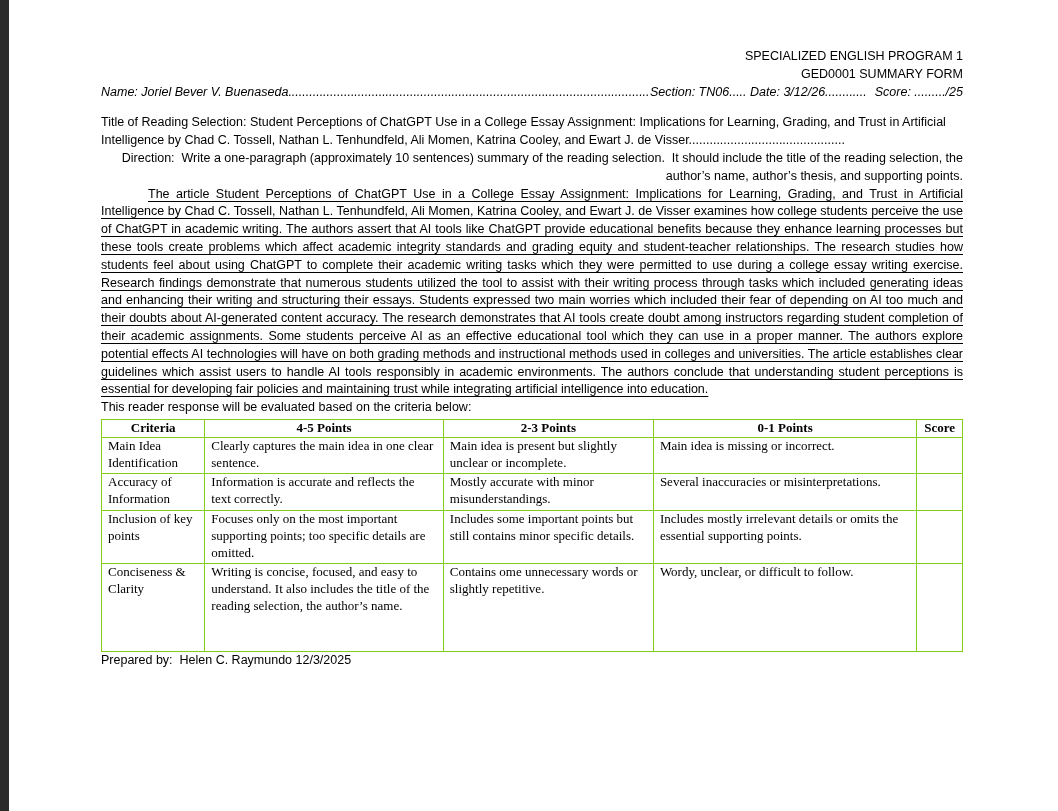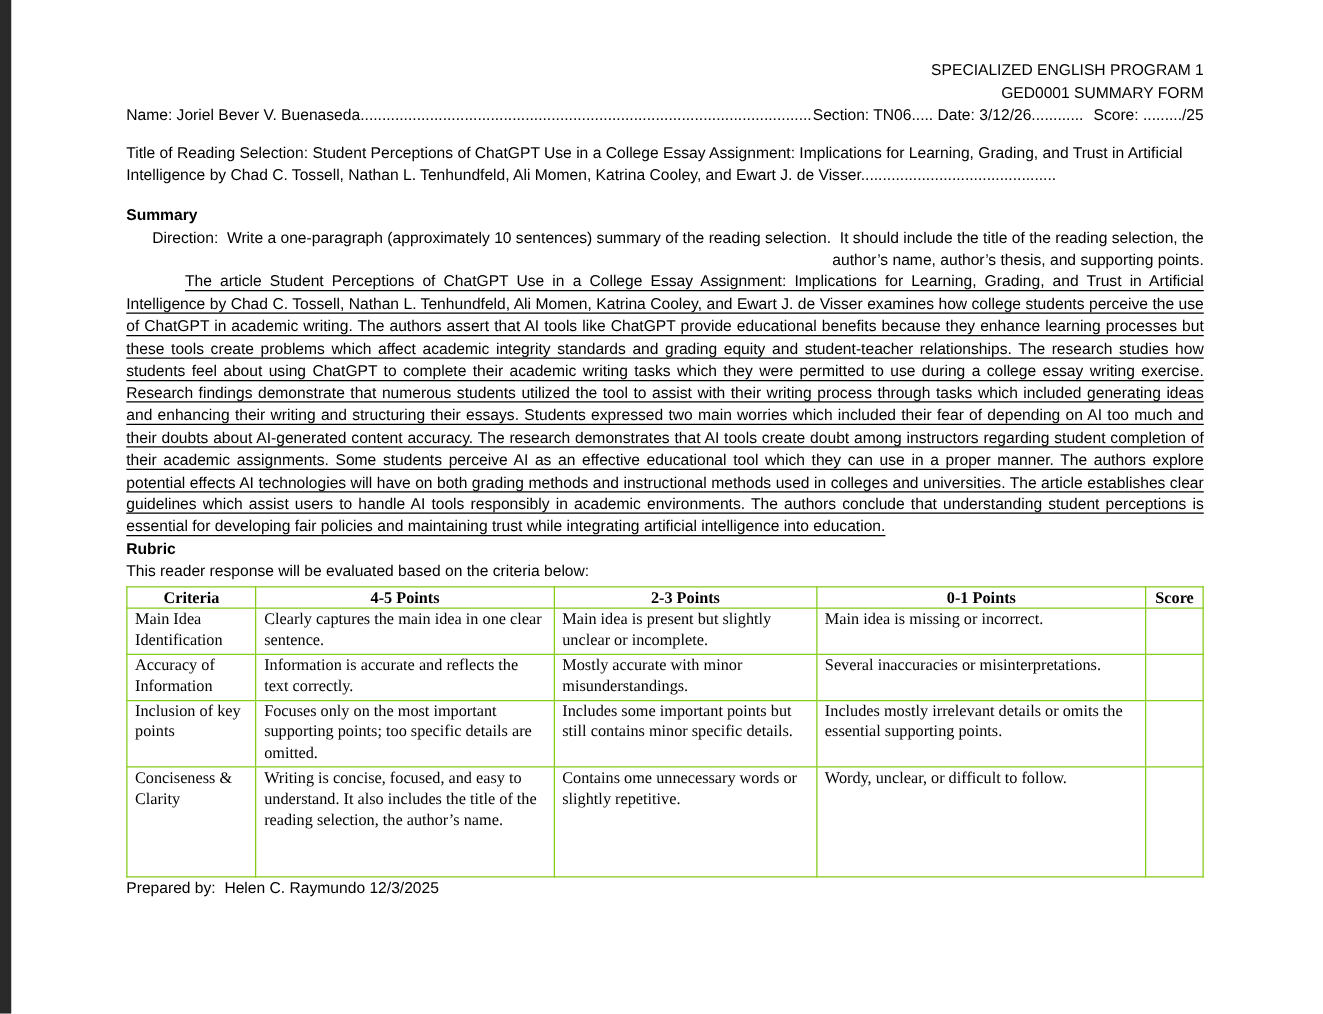--- a/index.html
+++ b/index.html
@@ -23,20 +23,21 @@
     left: 101px;
     top: 48px;
     width: 862px;
   }
   .centered { text-align: right; }
   .name-line {
     display: flex;
     align-items: flex-start;
     white-space: pre;
     margin-top: 0;
+    font-style: italic;
   }
   .name-line .fill-dots {
     flex: 1 1 0;
     min-width: 0;
     overflow: hidden;
     white-space: nowrap;
   }
   .name-line .no-shrink { flex: 0 0 auto; }
   .name-line .score-part { margin-left: 8px; }
   .title-block { margin-top: 13px; white-space: pre-wrap; }
@@ -90,25 +91,23 @@
   <div class="name-line">
     <span class="no-shrink">Name: Joriel Bever V. Buenaseda</span>
     <span class="fill-dots">........................................................................................................................................................</span>
     <span class="no-shrink">Section: TN06.....</span>
     <span class="no-shrink"> Date: 3/12/26............</span>
     <span class="no-shrink score-part">Score: ........./25</span>
   </div>
 
   <div class="title-block">Title of Reading Selection: Student Perceptions of ChatGPT Use in a College Essay Assignment: Implications for Learning, Grading, and Trust in Artificial Intelligence by Chad C. Tossell, Nathan L. Tenhundfeld, Ali Momen, Katrina Cooley, and Ewart J. de Visser.............................................</div>
 
-  <div class="summary-heading">Summary</div>
   <div class="direction-text">Direction:  Write a one-paragraph (approximately 10 sentences) summary of the reading selection.  It should include the title of the reading selection, the author’s name, author’s thesis, and supporting points.</div>
   <div class="summary-paragraph">The article Student Perceptions of ChatGPT Use in a College Essay Assignment: Implications for Learning, Grading, and Trust in Artificial Intelligence by Chad C. Tossell, Nathan L. Tenhundfeld, Ali Momen, Katrina Cooley, and Ewart J. de Visser examines how college students perceive the use of ChatGPT in academic writing. The authors assert that AI tools like ChatGPT provide educational benefits because they enhance learning processes but these tools create problems which affect academic integrity standards and grading equity and student-teacher relationships. The research studies how students feel about using ChatGPT to complete their academic writing tasks which they were permitted to use during a college essay writing exercise. Research findings demonstrate that numerous students utilized the tool to assist with their writing process through tasks which included generating ideas and enhancing their writing and structuring their essays. Students expressed two main worries which included their fear of depending on AI too much and their doubts about AI-generated content accuracy. The research demonstrates that AI tools create doubt among instructors regarding student completion of their academic assignments. Some students perceive AI as an effective educational tool which they can use in a proper manner. The authors explore potential effects AI technologies will have on both grading methods and instructional methods used in colleges and universities. The article establishes clear guidelines which assist users to handle AI tools responsibly in academic environments. The authors conclude that understanding student perceptions is essential for developing fair policies and maintaining trust while integrating artificial intelligence into education.</div>
 
-  <div class="rubric-heading">Rubric</div>
   <div class="rubric-intro">This reader response will be evaluated based on the criteria below:</div>
 
   <table class="rubric">
     <colgroup>
       <col class="c-criteria">
         <col class="c-p45">
         <col class="c-p23">
         <col class="c-p01">
         <col class="c-score">
     </colgroup>

